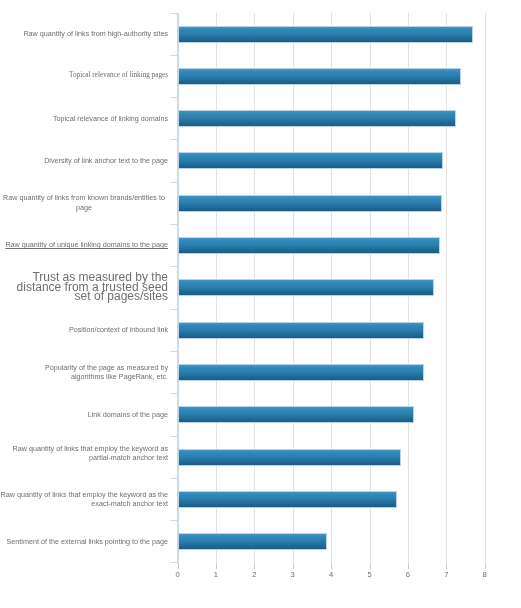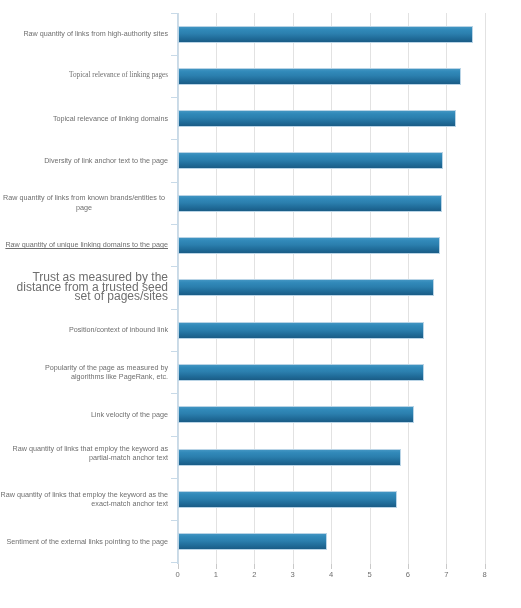--- a/index.html
+++ b/index.html
@@ -220,21 +220,21 @@
       <div class="cat-label-wrap" style="top: 266.3px;">
         <div style="text-align: right; color: rgb(110, 110, 110); font-size: 12px; line-height: 9.4px;">Trust as measured by the distance from a trusted seed set of pages/sites</div>
       </div>
       <div class="cat-label-wrap" style="top: 308.6px;">
         <div style="text-align: right; color: rgb(110, 110, 110); font-size: 7.2px; line-height: 9.4px;">Position/context of inbound link</div>
       </div>
       <div class="cat-label-wrap" style="top: 350.9px; padding-left: 40px;">
         <div style="text-align: right; color: rgb(110, 110, 110); font-size: 7.2px; line-height: 9.4px;">Popularity of the page as measured by algorithms like PageRank, etc.</div>
       </div>
       <div class="cat-label-wrap" style="top: 393.2px;">
-        <div style="text-align: right; color: rgb(110, 110, 110); font-size: 7.2px; line-height: 9.4px;">Link velocity of the page</div>
+        <div style="text-align: right; color: rgb(110, 110, 110); font-size: 7.2px; line-height: 9.4px;">Link domains of the page</div>
       </div>
       <div class="cat-label-wrap" style="top: 432px;">
         <div style="text-align: right; color: rgb(110, 110, 110); font-size: 7.2px; line-height: 9.4px;">Raw quantity of links that employ the keyword as partial-match anchor text</div>
       </div>
       <div class="cat-label-wrap" style="top: 477.8px;">
         <div style="text-align: right; color: rgb(110, 110, 110); font-size: 7.2px; line-height: 9.4px;">Raw quantity of links that employ the keyword as the exact-match anchor text</div>
       </div>
       <div class="cat-label-wrap" style="top: 520.1px;">
         <div style="text-align: right; color: rgb(110, 110, 110); font-size: 7.2px; line-height: 9.4px;">Sentiment of the external links pointing to the page</div>
       </div>

